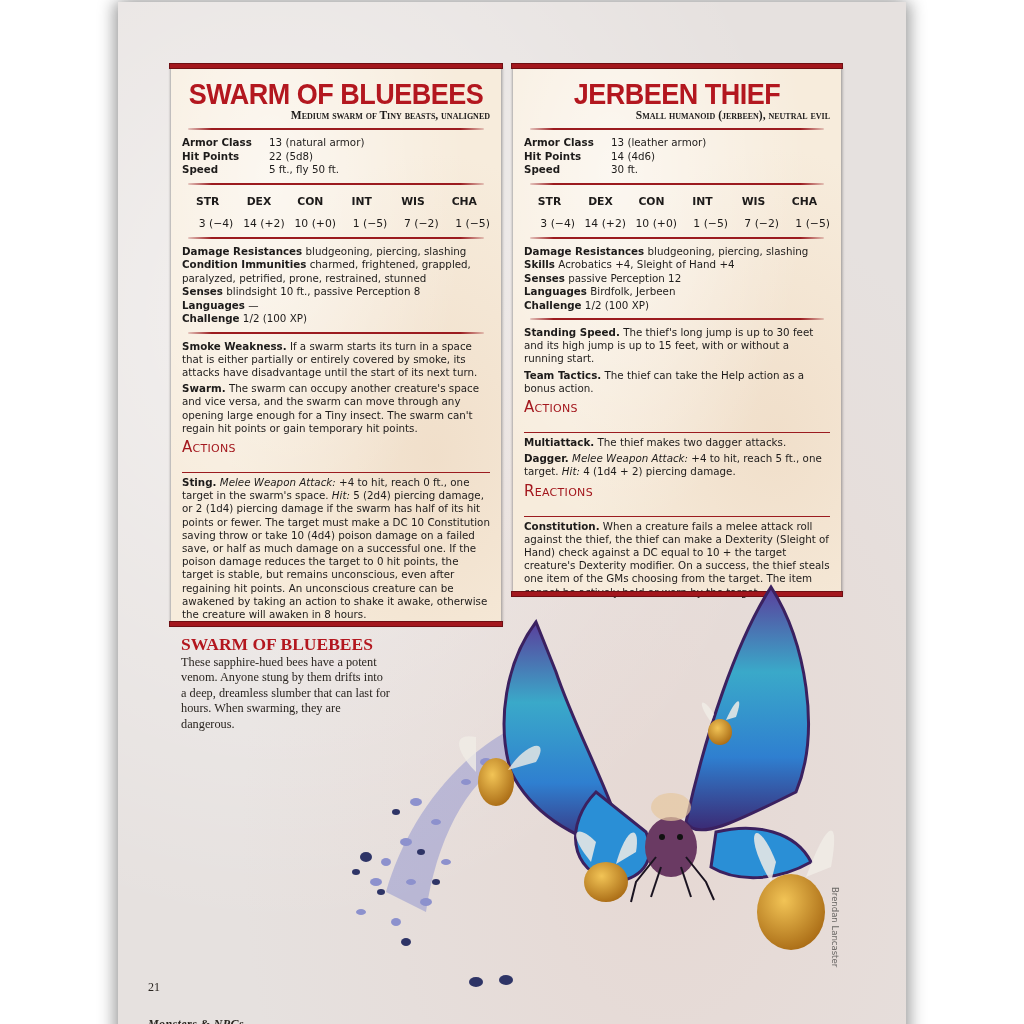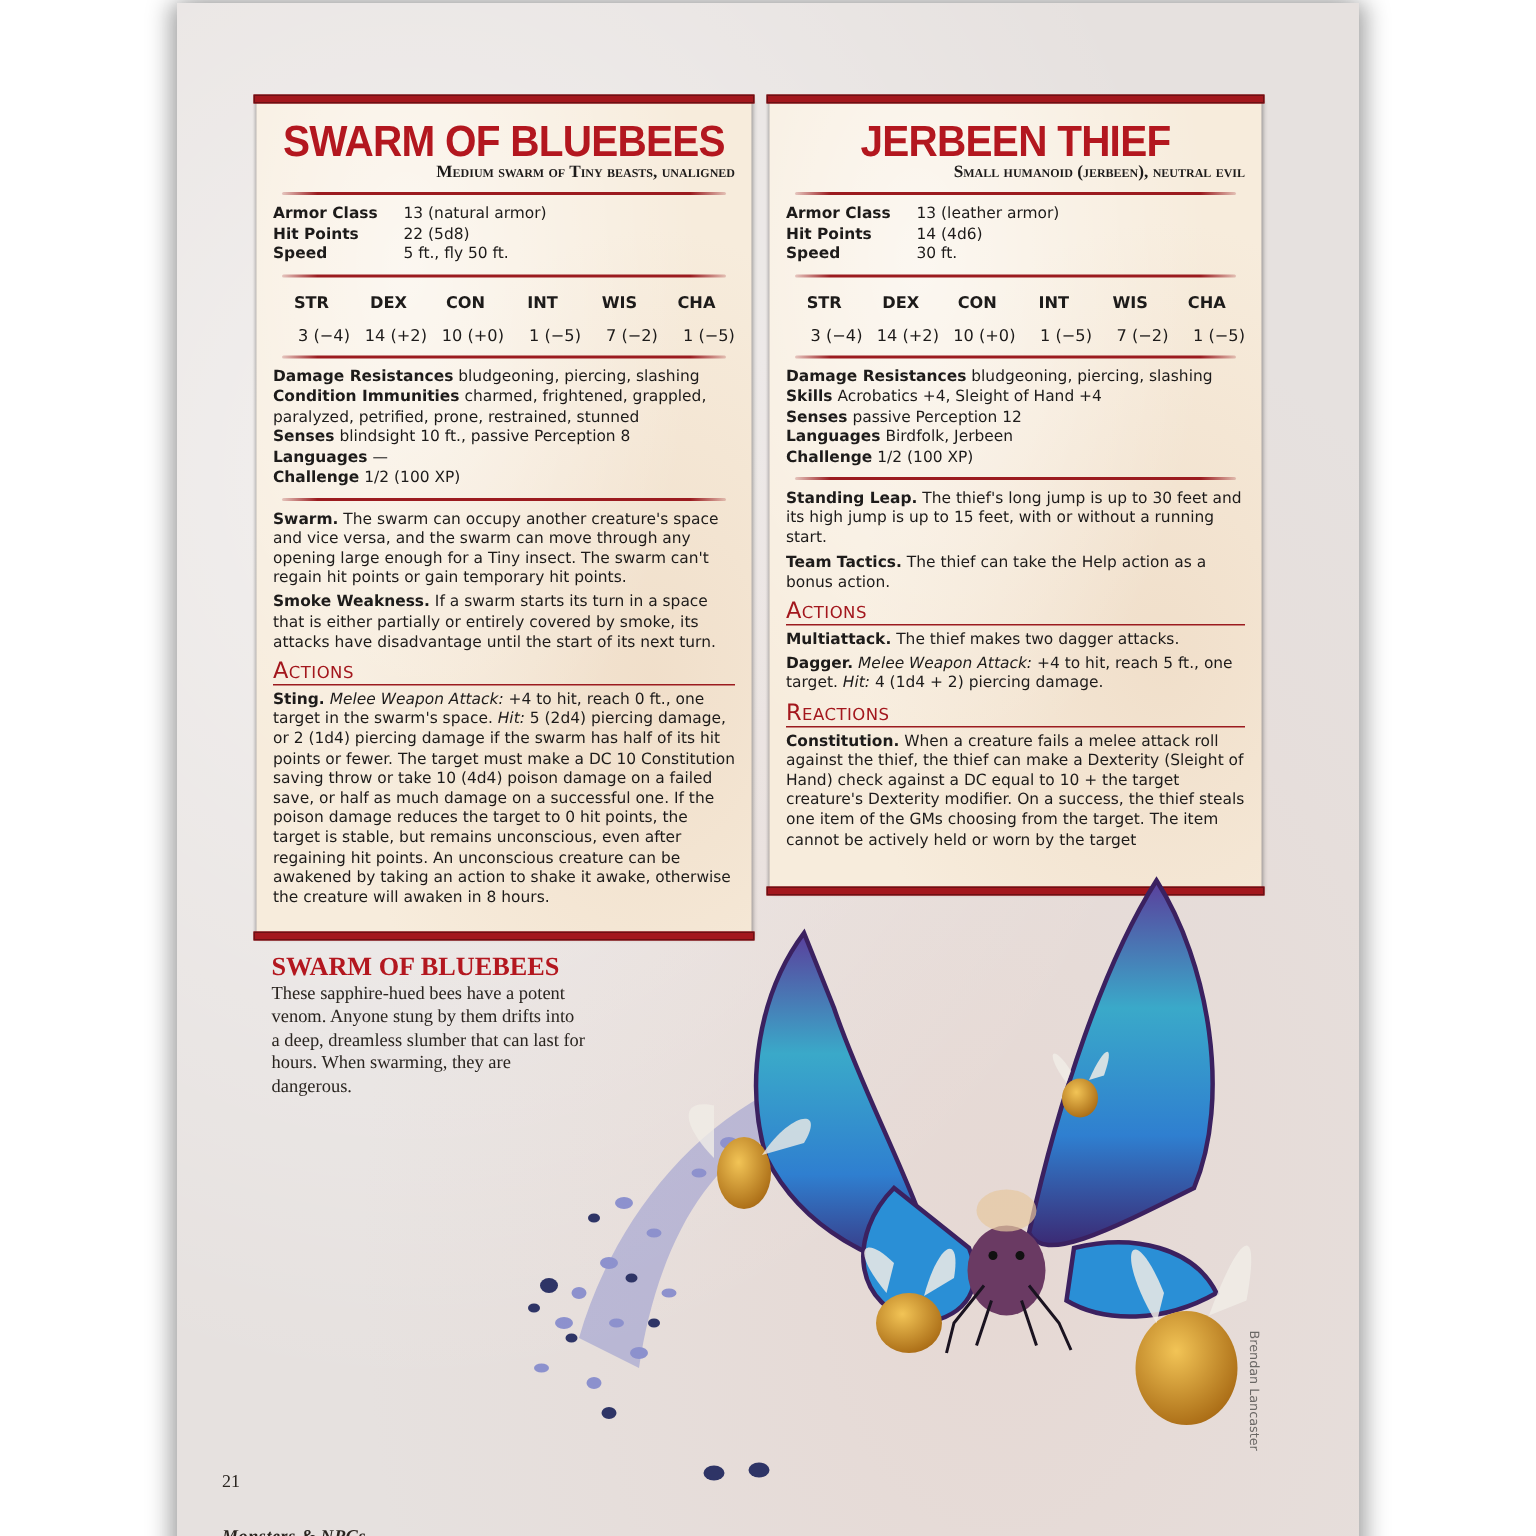--- a/index.html
+++ b/index.html
@@ -59,21 +59,21 @@
   .abil { display: flex; justify-content: space-around; text-align: center; padding: 4px 0 0; }
   .abil .col { width: 52px; }
   .abil .nm { font-weight: bold; font-size: 10.8px; line-height: 14px; }
   .abil .vl { font-size: 10.8px; line-height: 14px; margin-top: 8px; text-align: right; }
   .para { font-size: 10.3px; line-height: 13.2px; margin-top: 3px; }
   .para b { font-weight: bold; }
   .para i { font-style: italic; }
   .sect {
     color: #a3171d; font-family: "DejaVu Sans", sans-serif;
     font-variant: small-caps; font-size: 15px; line-height: 17px;
-    border-bottom: 1.5px solid #9b1b1f; margin-top: 4px; padding-bottom: 0;
+    border-bottom: 1.5px solid #9b1b1f; margin-top: 4px; padding-bottom: 16px;
     letter-spacing: 0.3px;
   }
   .sidebar {
     position: absolute; left: 63px; top: 632px; width: 210px;
   }
   .sidebar h2 {
     margin: 0; color: #b3171f; font-family: "Liberation Serif", serif;
     font-weight: bold; font-size: 17.5px; line-height: 20px;
   }
   .sidebar p {
@@ -140,22 +140,22 @@
           <div class="vl">1 (−5)</div>
         </div>
     </div>
     <div class="rule"></div>
     <div class="line"><b>Damage Resistances</b> <span>bludgeoning, piercing, slashing</span></div>
     <div class="line"><b>Condition Immunities</b> <span>charmed, frightened, grappled, paralyzed, petrified, prone, restrained, stunned</span></div>
     <div class="line"><b>Senses</b> <span>blindsight 10 ft., passive Perception 8</span></div>
     <div class="line"><b>Languages</b> <span>—</span></div>
     <div class="line"><b>Challenge</b> <span>1/2 (100 XP)</span></div>
     <div class="rule"></div>
+    <div class="para"><b>Smoke Weakness.</b> <span>If a swarm starts its turn in a space that is either partially or entirely covered by smoke, its attacks have disadvantage until the start of its next turn.</span></div>
     <div class="para"><b>Swarm.</b> <span>The swarm can occupy another creature's space and vice versa, and the swarm can move through any opening large enough for a Tiny insect. The swarm can't regain hit points or gain temporary hit points.</span></div>
-    <div class="para"><b>Smoke Weakness.</b> <span>If a swarm starts its turn in a space that is either partially or entirely covered by smoke, its attacks have disadvantage until the start of its next turn.</span></div>
     <div class="sect">Actions</div>
     <div class="para"><b>Sting.</b> <i>Melee Weapon Attack:</i><span> +4 to hit, reach 0 ft., one target in the swarm's space. </span><i>Hit:</i><span> 5 (2d4) piercing damage, or 2 (1d4) piercing damage if the swarm has half of its hit points or fewer. The target must make a DC 10 Constitution saving throw or take 10 (4d4) poison damage on a failed save, or half as much damage on a successful one. If the poison damage reduces the target to 0 hit points, the target is stable, but remains unconscious, even after regaining hit points. An unconscious creature can be awakened by taking an action to shake it awake, otherwise the creature will awaken in 8 hours.</span></div>
   </div>
 
   <div class="statblock" id="sb2">
     <div class="sb-title">JERBEEN THIEF</div>
     <div class="sb-subtitle">Small humanoid (jerbeen), neutral evil</div>
     <div class="rule"></div>
     <div class="basic-row">
         <span class="lbl">Armor Class</span>
@@ -196,21 +196,21 @@
           <div class="vl">1 (−5)</div>
         </div>
     </div>
     <div class="rule"></div>
     <div class="line"><b>Damage Resistances</b> <span>bludgeoning, piercing, slashing</span></div>
     <div class="line"><b>Skills</b> <span>Acrobatics +4, Sleight of Hand +4</span></div>
     <div class="line"><b>Senses</b> <span>passive Perception 12</span></div>
     <div class="line"><b>Languages</b> <span>Birdfolk, Jerbeen</span></div>
     <div class="line"><b>Challenge</b> <span>1/2 (100 XP)</span></div>
     <div class="rule"></div>
-    <div class="para"><b>Standing Leap.</b> <span>The thief's long jump is up to 30 feet and its high jump is up to 15 feet, with or without a running start.</span></div>
+    <div class="para"><b>Standing Speed.</b> <span>The thief's long jump is up to 30 feet and its high jump is up to 15 feet, with or without a running start.</span></div>
     <div class="para"><b>Team Tactics.</b> <span>The thief can take the Help action as a bonus action.</span></div>
     <div class="sect">Actions</div>
     <div class="para"><b>Multiattack.</b> <span>The thief makes two dagger attacks.</span></div>
     <div class="para"><b>Dagger.</b> <i>Melee Weapon Attack:</i><span> +4 to hit, reach 5 ft., one target. </span><i>Hit:</i><span> 4 (1d4 + 2) piercing damage.</span></div>
     <div class="sect">Reactions</div>
     <div class="para"><b>Constitution.</b> <span>When a creature fails a melee attack roll against the thief, the thief can make a Dexterity (Sleight of Hand) check against a DC equal to 10 + the target creature's Dexterity modifier. On a success, the thief steals one item of the GMs choosing from the target. The item cannot be actively held or worn by the target</span></div>
   </div>
 
   <svg class="art" viewBox="0 0 640 430">
     <defs>

